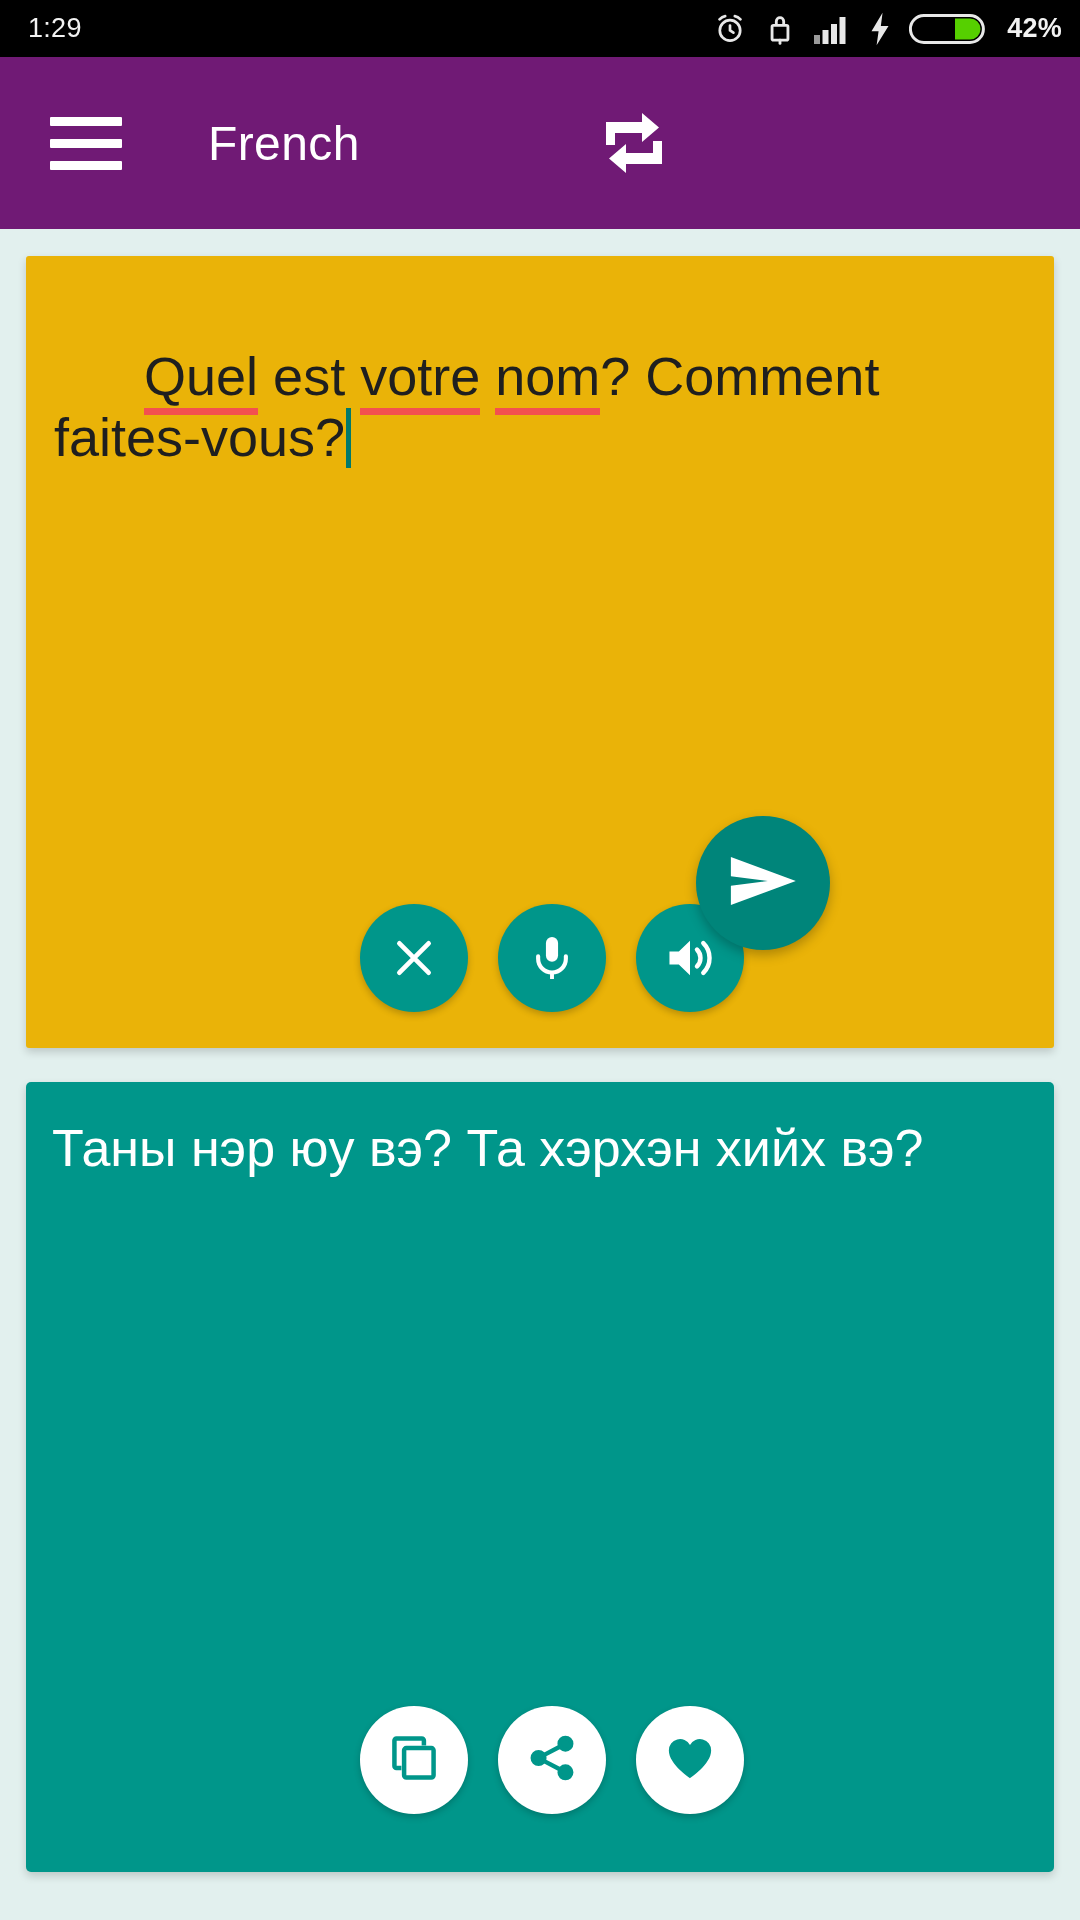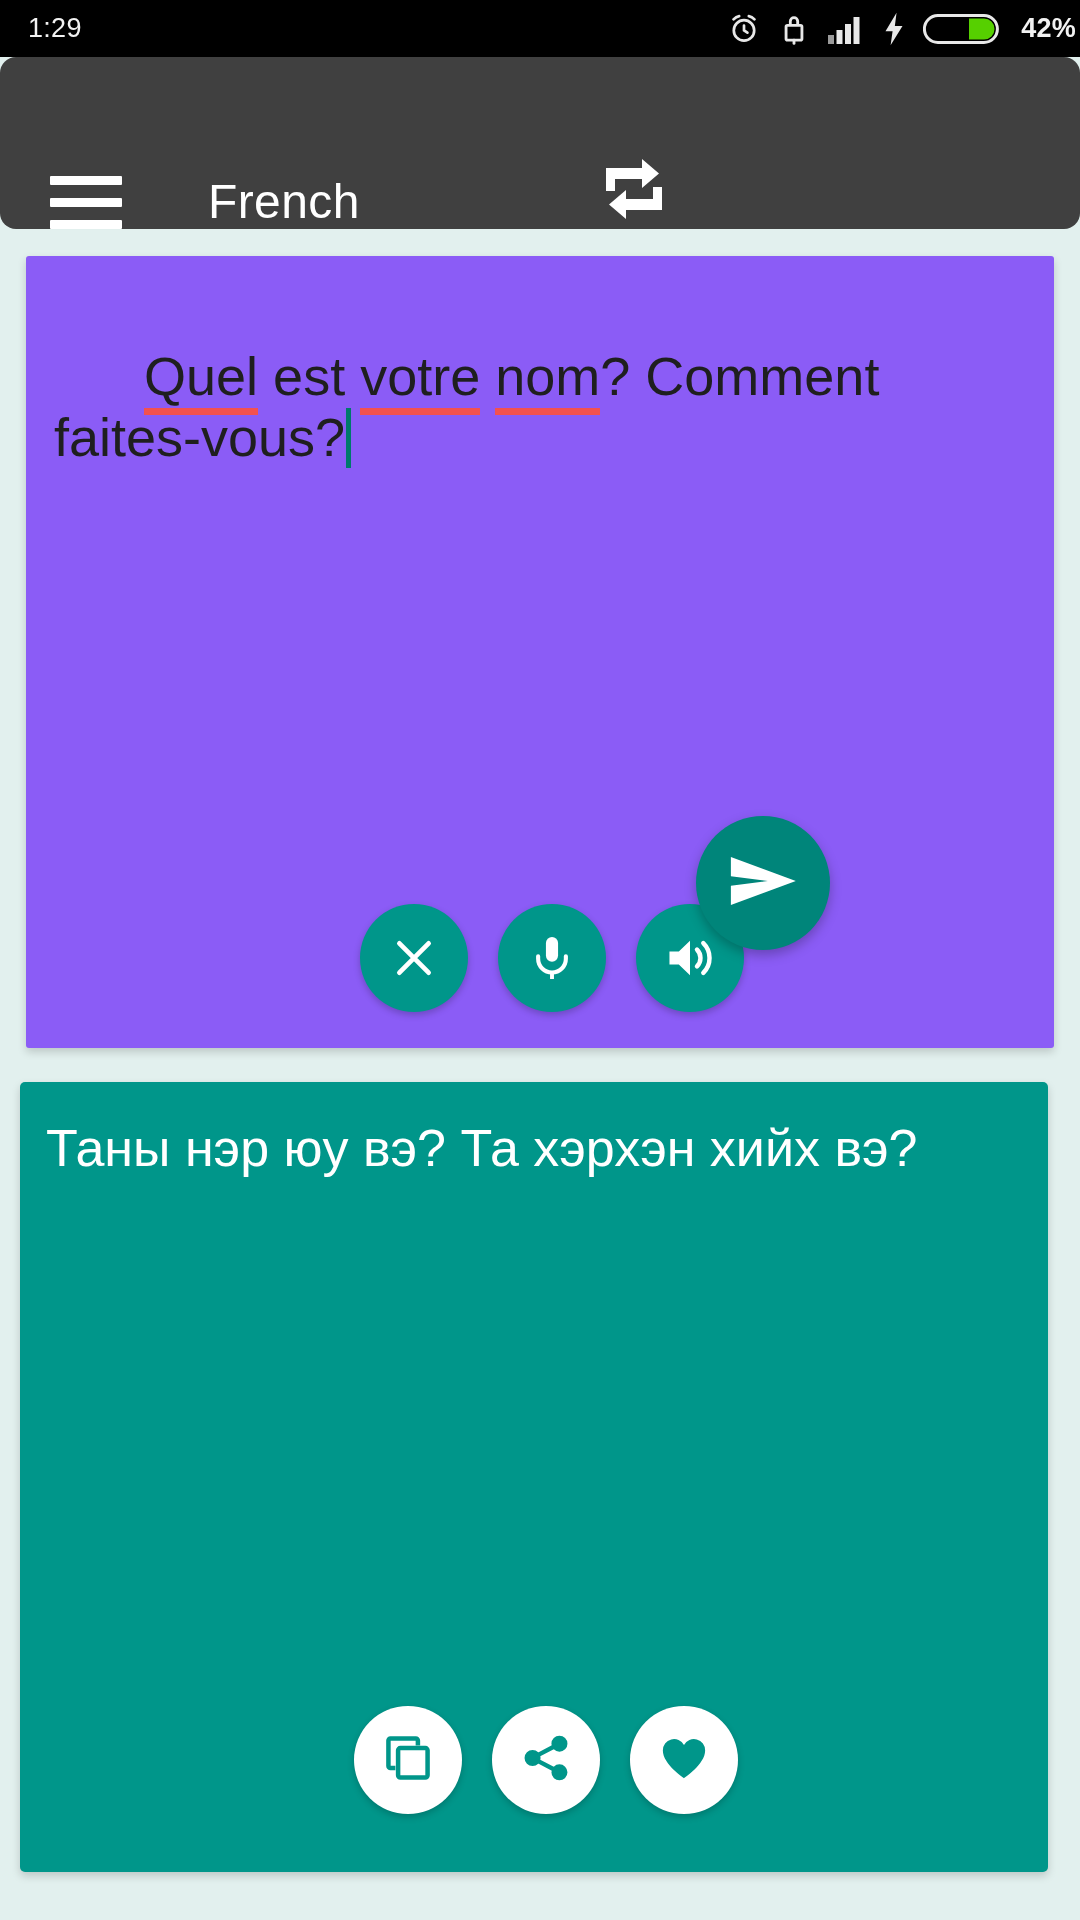--- a/index.html
+++ b/index.html
@@ -8,49 +8,49 @@
     background:#e2f0ee;
     font-family:"Liberation Sans", sans-serif;
     overflow:hidden;
   }
   #app { position:relative; width:1080px; height:1920px; background:#e2f0ee; }
 
   
   .statusbar{
     position:absolute; top:0; left:0; width:1080px; height:57px;
     background:#000; display:flex; align-items:center;
-    padding:0 4px 0 28px; color:#e8e8e8;
+    padding:0 18px 0 28px; color:#e8e8e8;
   }
   .status-clock{ font-size:27px; font-weight:400; letter-spacing:.3px; color:#f2f2f2; }
   .status-right{ margin-left:auto; display:flex; align-items:center; gap:18px; }
   .status-right svg{ display:block; }
   .batt-pct{ font-size:27px; font-weight:700; color:#f2f2f2; margin-left:4px; letter-spacing:.2px;text-align:center;}
 
   
   .appbar{
     position:absolute; top:57px; left:0; width:1080px; height:172px;
-    background:#404040; display:flex; align-items:flex-end;border-radius:16px;
+    background:#701a75; display:flex; align-items:center;
   }
   .hamburger{
     width:96px; margin-left:50px; display:flex; flex-direction:column;
     gap:13px; cursor:pointer;
   }
   .hamburger span{ display:block; height:9px; width:72px; background:#fff; border-radius:1px; }
   .lang{
     color:#fff; font-size:48px; font-weight:400; letter-spacing:.4px;
     white-space:nowrap;
   }
   .lang-src{ position:absolute; left:208px; }
   .lang-dst{ position:absolute; right:46px; }
   .swap{ position:absolute; left:594px; width:80px; height:80px; cursor:pointer; }
 
   
   .card-src{
     position:absolute; left:26px; top:256px; width:1028px; height:792px;
-    background:#8b5cf6; border-radius:3px;
+    background:#eab308; border-radius:3px;
     box-shadow:0 4px 9px rgba(0,0,0,.17);
   }
   .src-text{
     position:absolute; left:28px; top:30px; right:26px;
     font-size:54px; line-height:1.12; color:#1f1f1f;
     word-wrap:break-word; white-space:pre-wrap;
   }
   .sp{ position:relative; }
   .sp::after{
     content:""; position:absolute; left:0; right:0; bottom:-9px;
@@ -76,21 +76,21 @@
   
   .fab-send{
     position:absolute; left:696px; top:816px; width:134px; height:134px;
     border-radius:50%; background:#00857a;
     display:flex; align-items:center; justify-content:center;
     box-shadow:0 5px 12px rgba(0,0,0,.26); cursor:pointer; z-index:5;
   }
 
   
   .card-dst{
-    position:absolute; left:20px; top:1082px; width:1028px; height:790px;
+    position:absolute; left:26px; top:1082px; width:1028px; height:790px;
     background:#00968a; border-radius:5px;
     box-shadow:0 4px 9px rgba(0,0,0,.17);
   }
   .dst-text{
     position:absolute; left:26px; top:36px; right:26px;
     font-size:52px; line-height:1.16; color:#fff;
     word-wrap:break-word;
   }
   .btn-row-dst{
     position:absolute; left:0; bottom:58px; width:100%;

